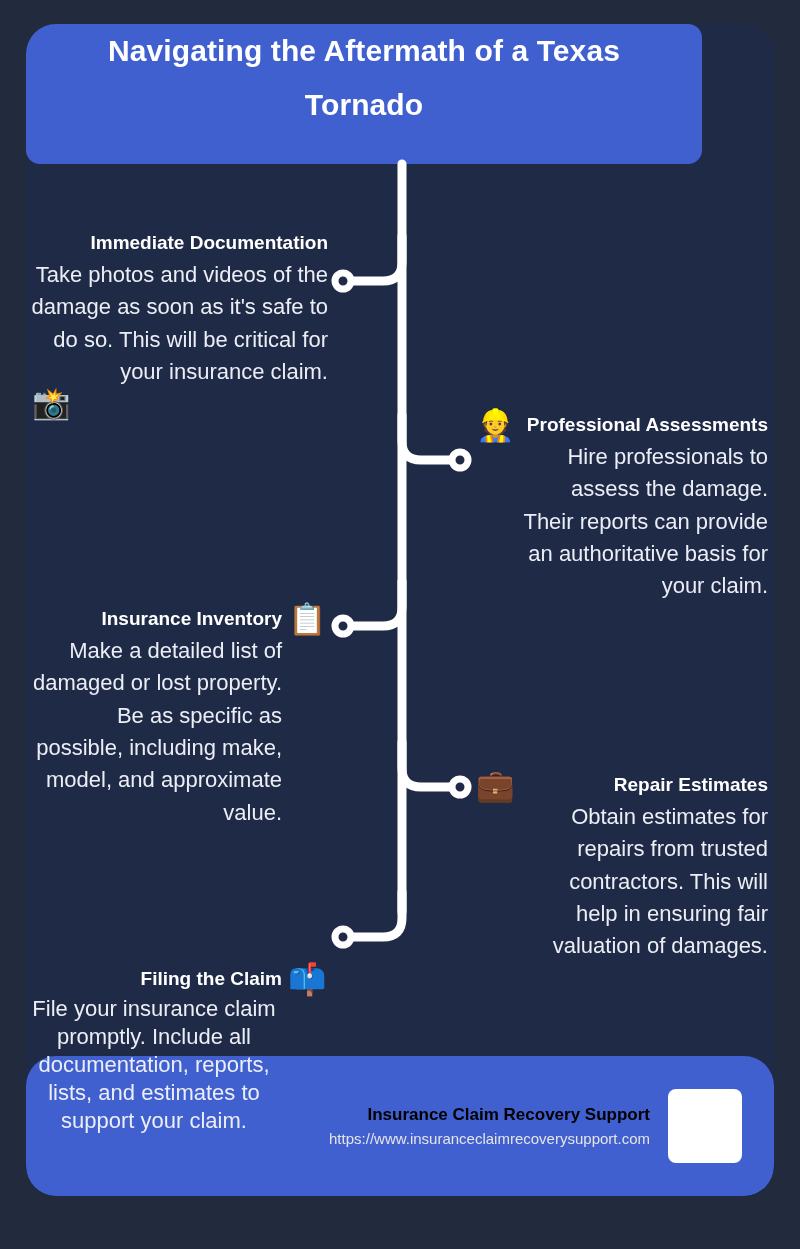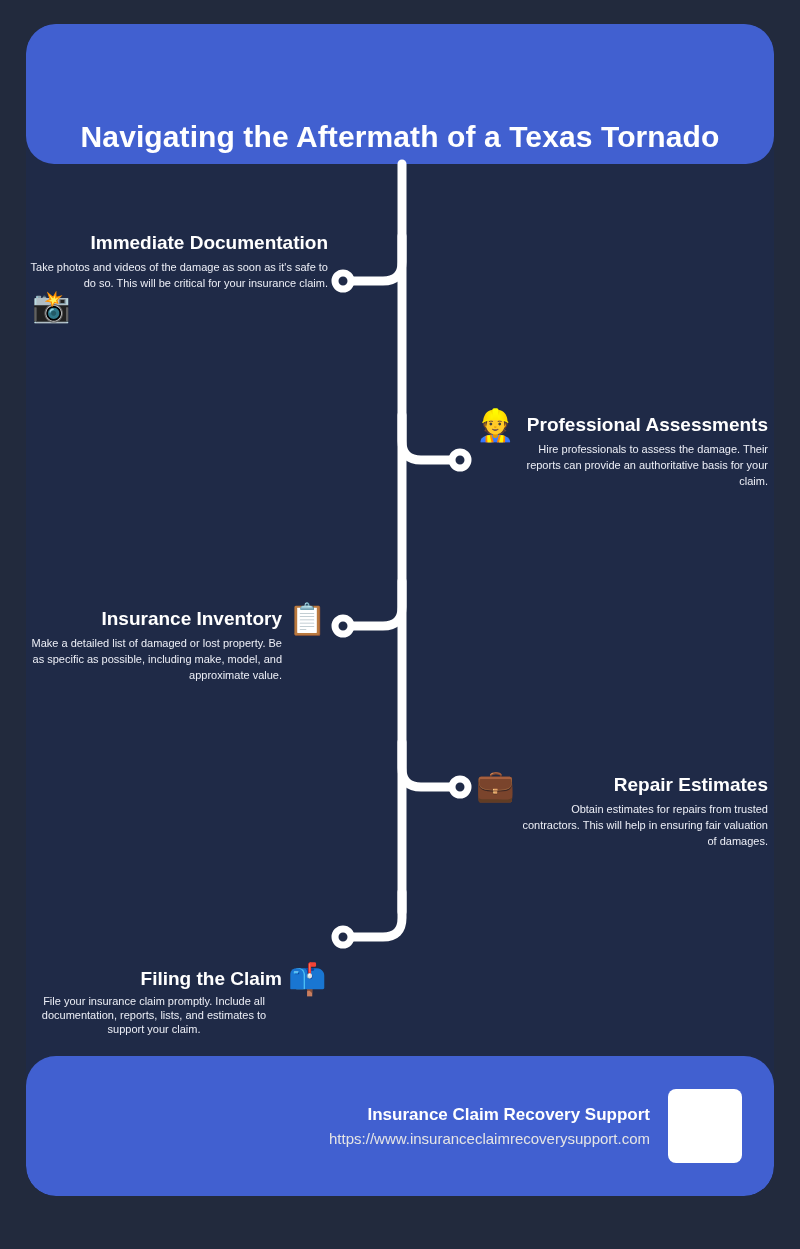--- a/index.html
+++ b/index.html
@@ -30,26 +30,26 @@
     border-radius: 30px;
     background: #1f2a47;
     overflow: hidden;
   }
 
   
   .header {
     position: absolute;
     left: 0;
     top: 0;
-    width: 748px;
+    width: 676px;
     height: 140px;
     background: #4160d0;
-    border-radius: 28px;
+    border-radius: 14px;
     display: flex;
-    align-items: flex-end;
+    align-items: flex-start;
     justify-content: center;
     box-sizing: border-box;
     padding: 0 46px;
   }
   .header-title {
     color: #ffffff;
     font-size: 30px;
     font-weight: bold;
     line-height: 1.8;
     text-align: center;
@@ -69,21 +69,21 @@
     align-items: center;
     justify-content: flex-end;
     box-sizing: border-box;
     padding: 0 32px 0 0;
   }
   .footer-textblock {
     text-align: right;
     margin-right: 18px;
   }
   .footer-name {
-    color: #ffffff;
+    color: #000000;
     font-size: 17px;
     font-weight: bold;
     line-height: 1.5;
     white-space: nowrap;
   }
   .footer-url {
     color: #e5e5e5;
     font-size: 15px;
     line-height: 1.5;
     white-space: nowrap;
@@ -130,21 +130,21 @@
   }
 
   .entry-title {
     color: #ffffff;
     font-size: 19px;
     font-weight: bold;
     line-height: 1.58;
   }
   .entry-desc {
     color: #eceef6;
-    font-size: 11px;
+    font-size: 22px;
     line-height: 1.47;
     margin-top: 1px;
   }
   .entry-desc.tight {
     line-height: 1.27;
   }
   .entry-desc.centered {
     text-align: center;
   }
 

